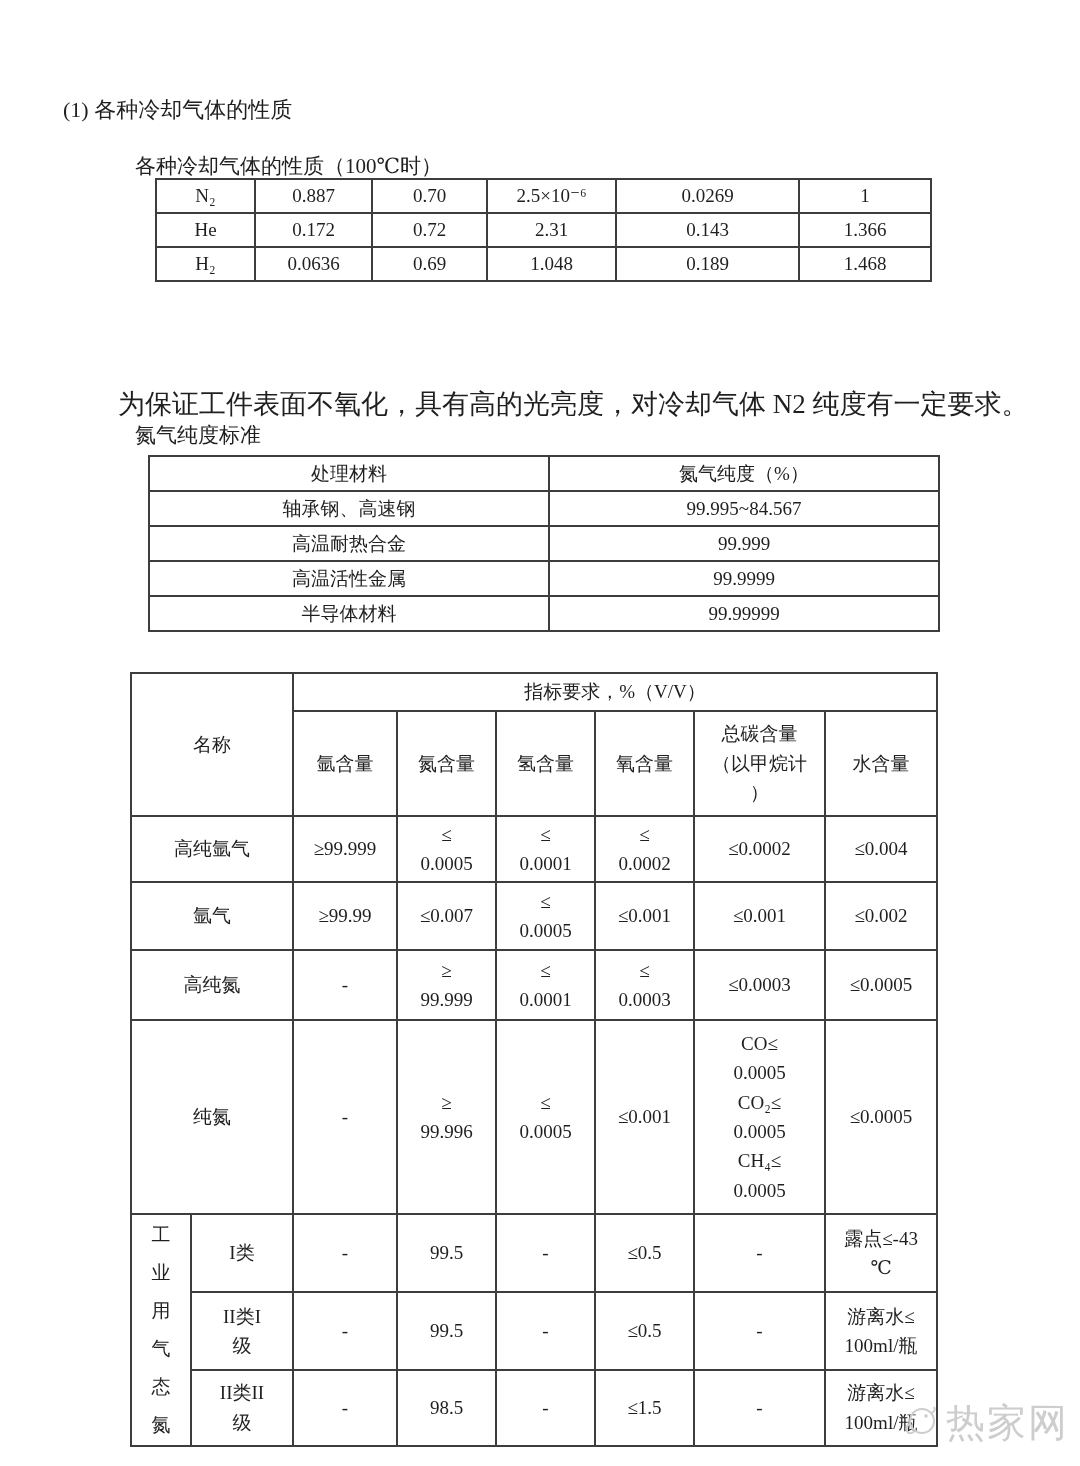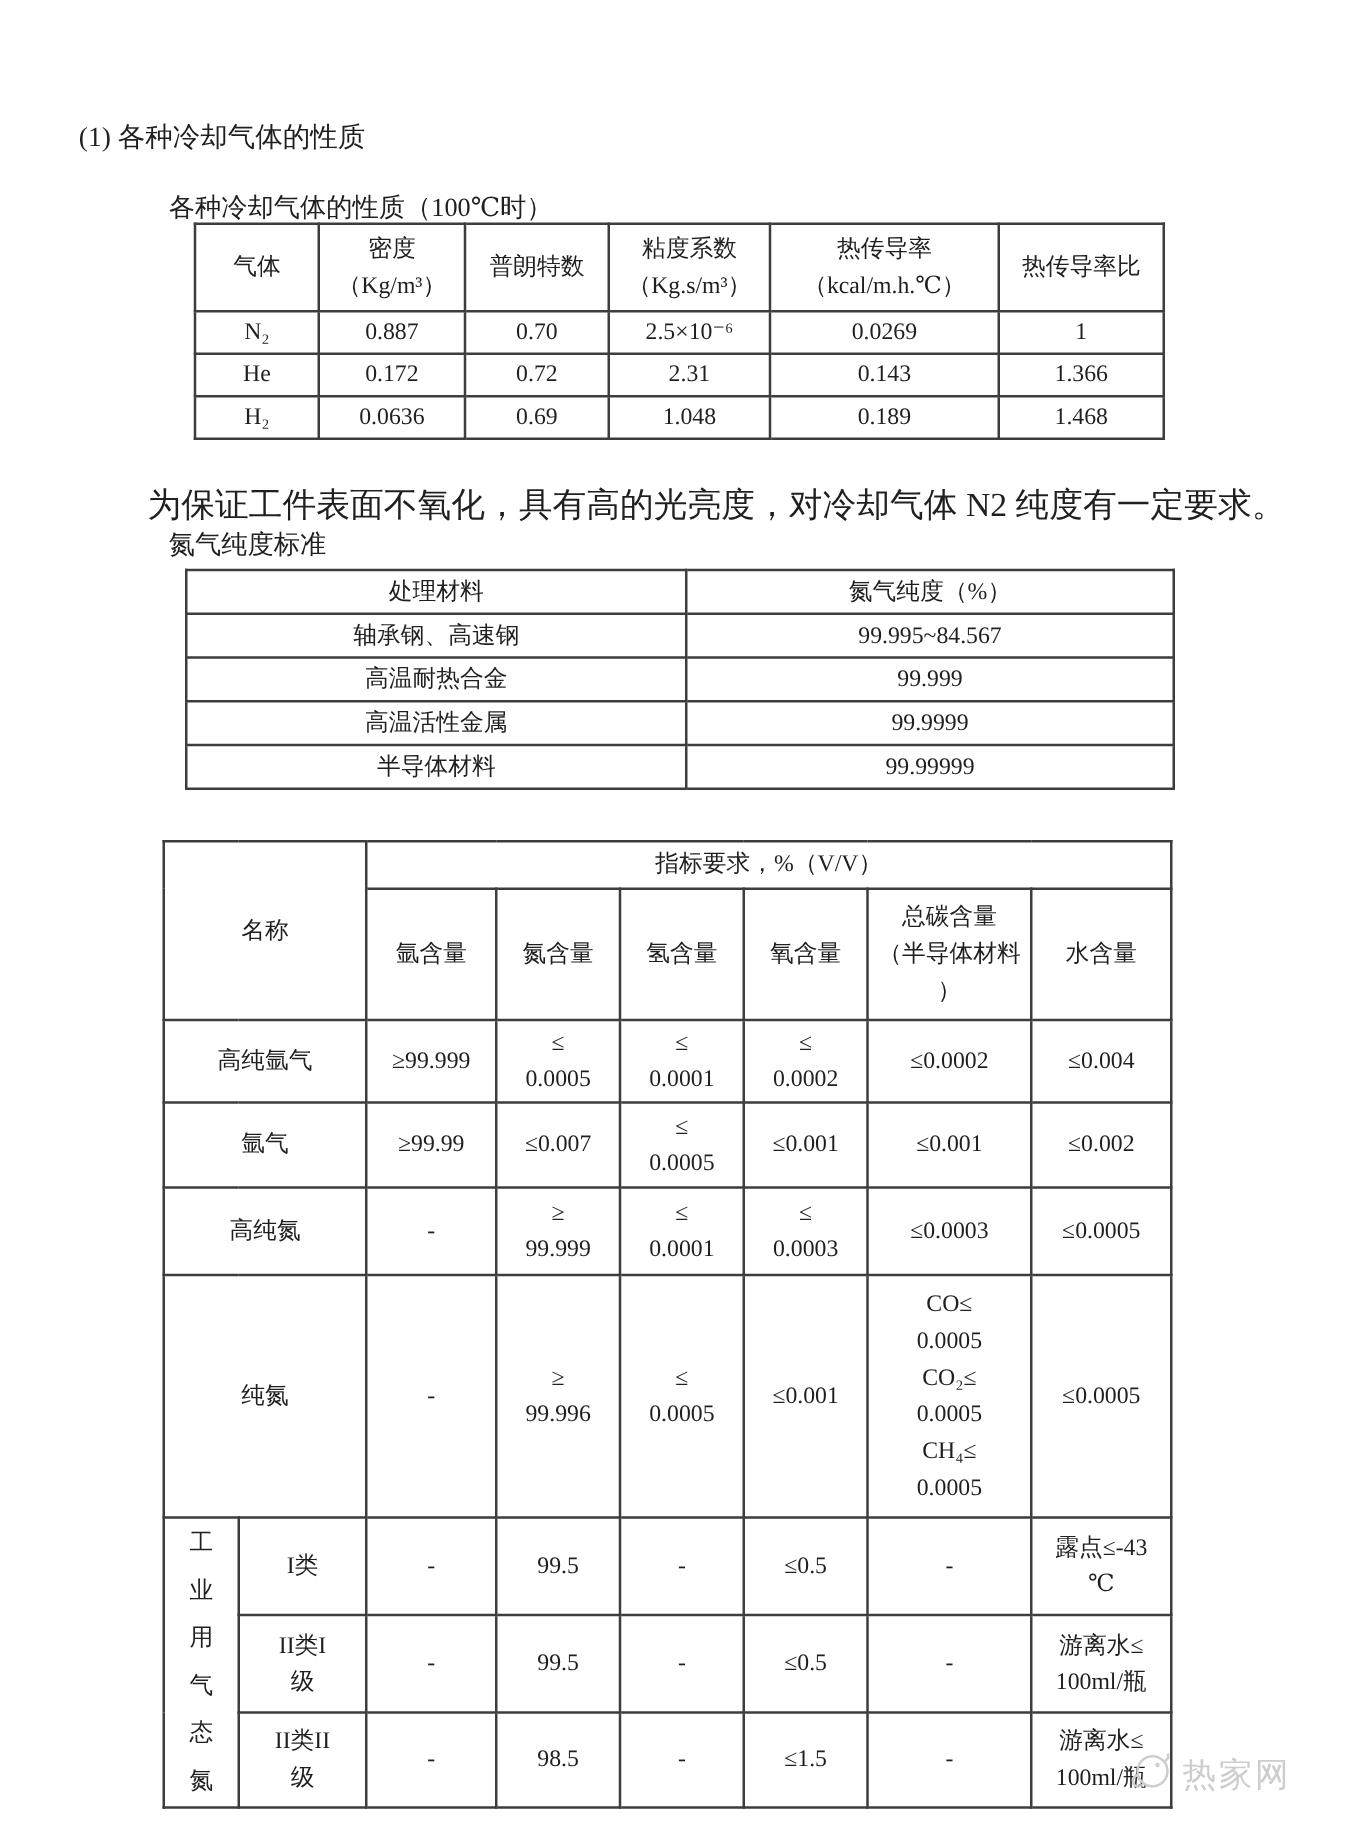--- a/index.html
+++ b/index.html
@@ -52,52 +52,41 @@
   .vertical-label { line-height: 2.0; font-size: 19px; }
   .watermark {
     position: absolute;
     left: 898px;
     top: 1396px;
     display: flex;
     align-items: center;
     gap: 6px;
     color: #cdcdcd;
   }
-  .watermark .wm-text { font-size: 27px; letter-spacing: 2px; }
+  .watermark .wm-text { font-size: 39px; letter-spacing: 2px; }
 </style>
 </head>
 <body>
 
 <div class="page">
 
   <div class="abs title" style="left:63px; top:95px;">(1) 各种冷却气体的性质</div>
 
   <div class="abs caption" style="left:135px; top:134px;margin-top:18px;">各种冷却气体的性质（100℃时）</div>
 
   <table class="abs t1" style="left:155px; top:178px;">
     <colgroup>
       <col style="width:99px">
         <col style="width:117px">
         <col style="width:115px">
       <col style="width:129px">
         <col style="width:183px">
         <col style="width:132px">
     </colgroup>
     <tbody>
-        <tr class="hrow">
-      <td>气体</td>
-      <td>密度
-（Kg/m³）</td>
-      <td>普朗特数</td>
-      <td>粘度系数
-（Kg.s/m³）</td>
-      <td>热传导率
-（kcal/m.h.℃）</td>
-      <td>热传导率比</td>
-    </tr>
     <tr class="drow">
       <td>N₂</td>
       <td>0.887</td>
       <td>0.70</td>
       <td>2.5×10⁻⁶</td>
       <td>0.0269</td>
       <td>1</td>
     </tr>
     <tr class="drow">
       <td>He</td>
@@ -167,21 +156,21 @@
         <tr class="grow">
       <td colspan="2" rowspan="2">名称</td>
       <td colspan="6">指标要求，%（V/V）</td>
     </tr>
     <tr class="shrow">
       <td>氩含量</td>
       <td>氮含量</td>
       <td>氢含量</td>
       <td>氧含量</td>
       <td>总碳含量
-（半导体材料
+（以甲烷计
 ）</td>
       <td>水含量</td>
     </tr>
     <tr class="r0">
       <td colspan="2">高纯氩气</td>
       <td>≥99.999</td>
       <td>≤
 0.0005</td>
       <td>≤
 0.0001</td>

